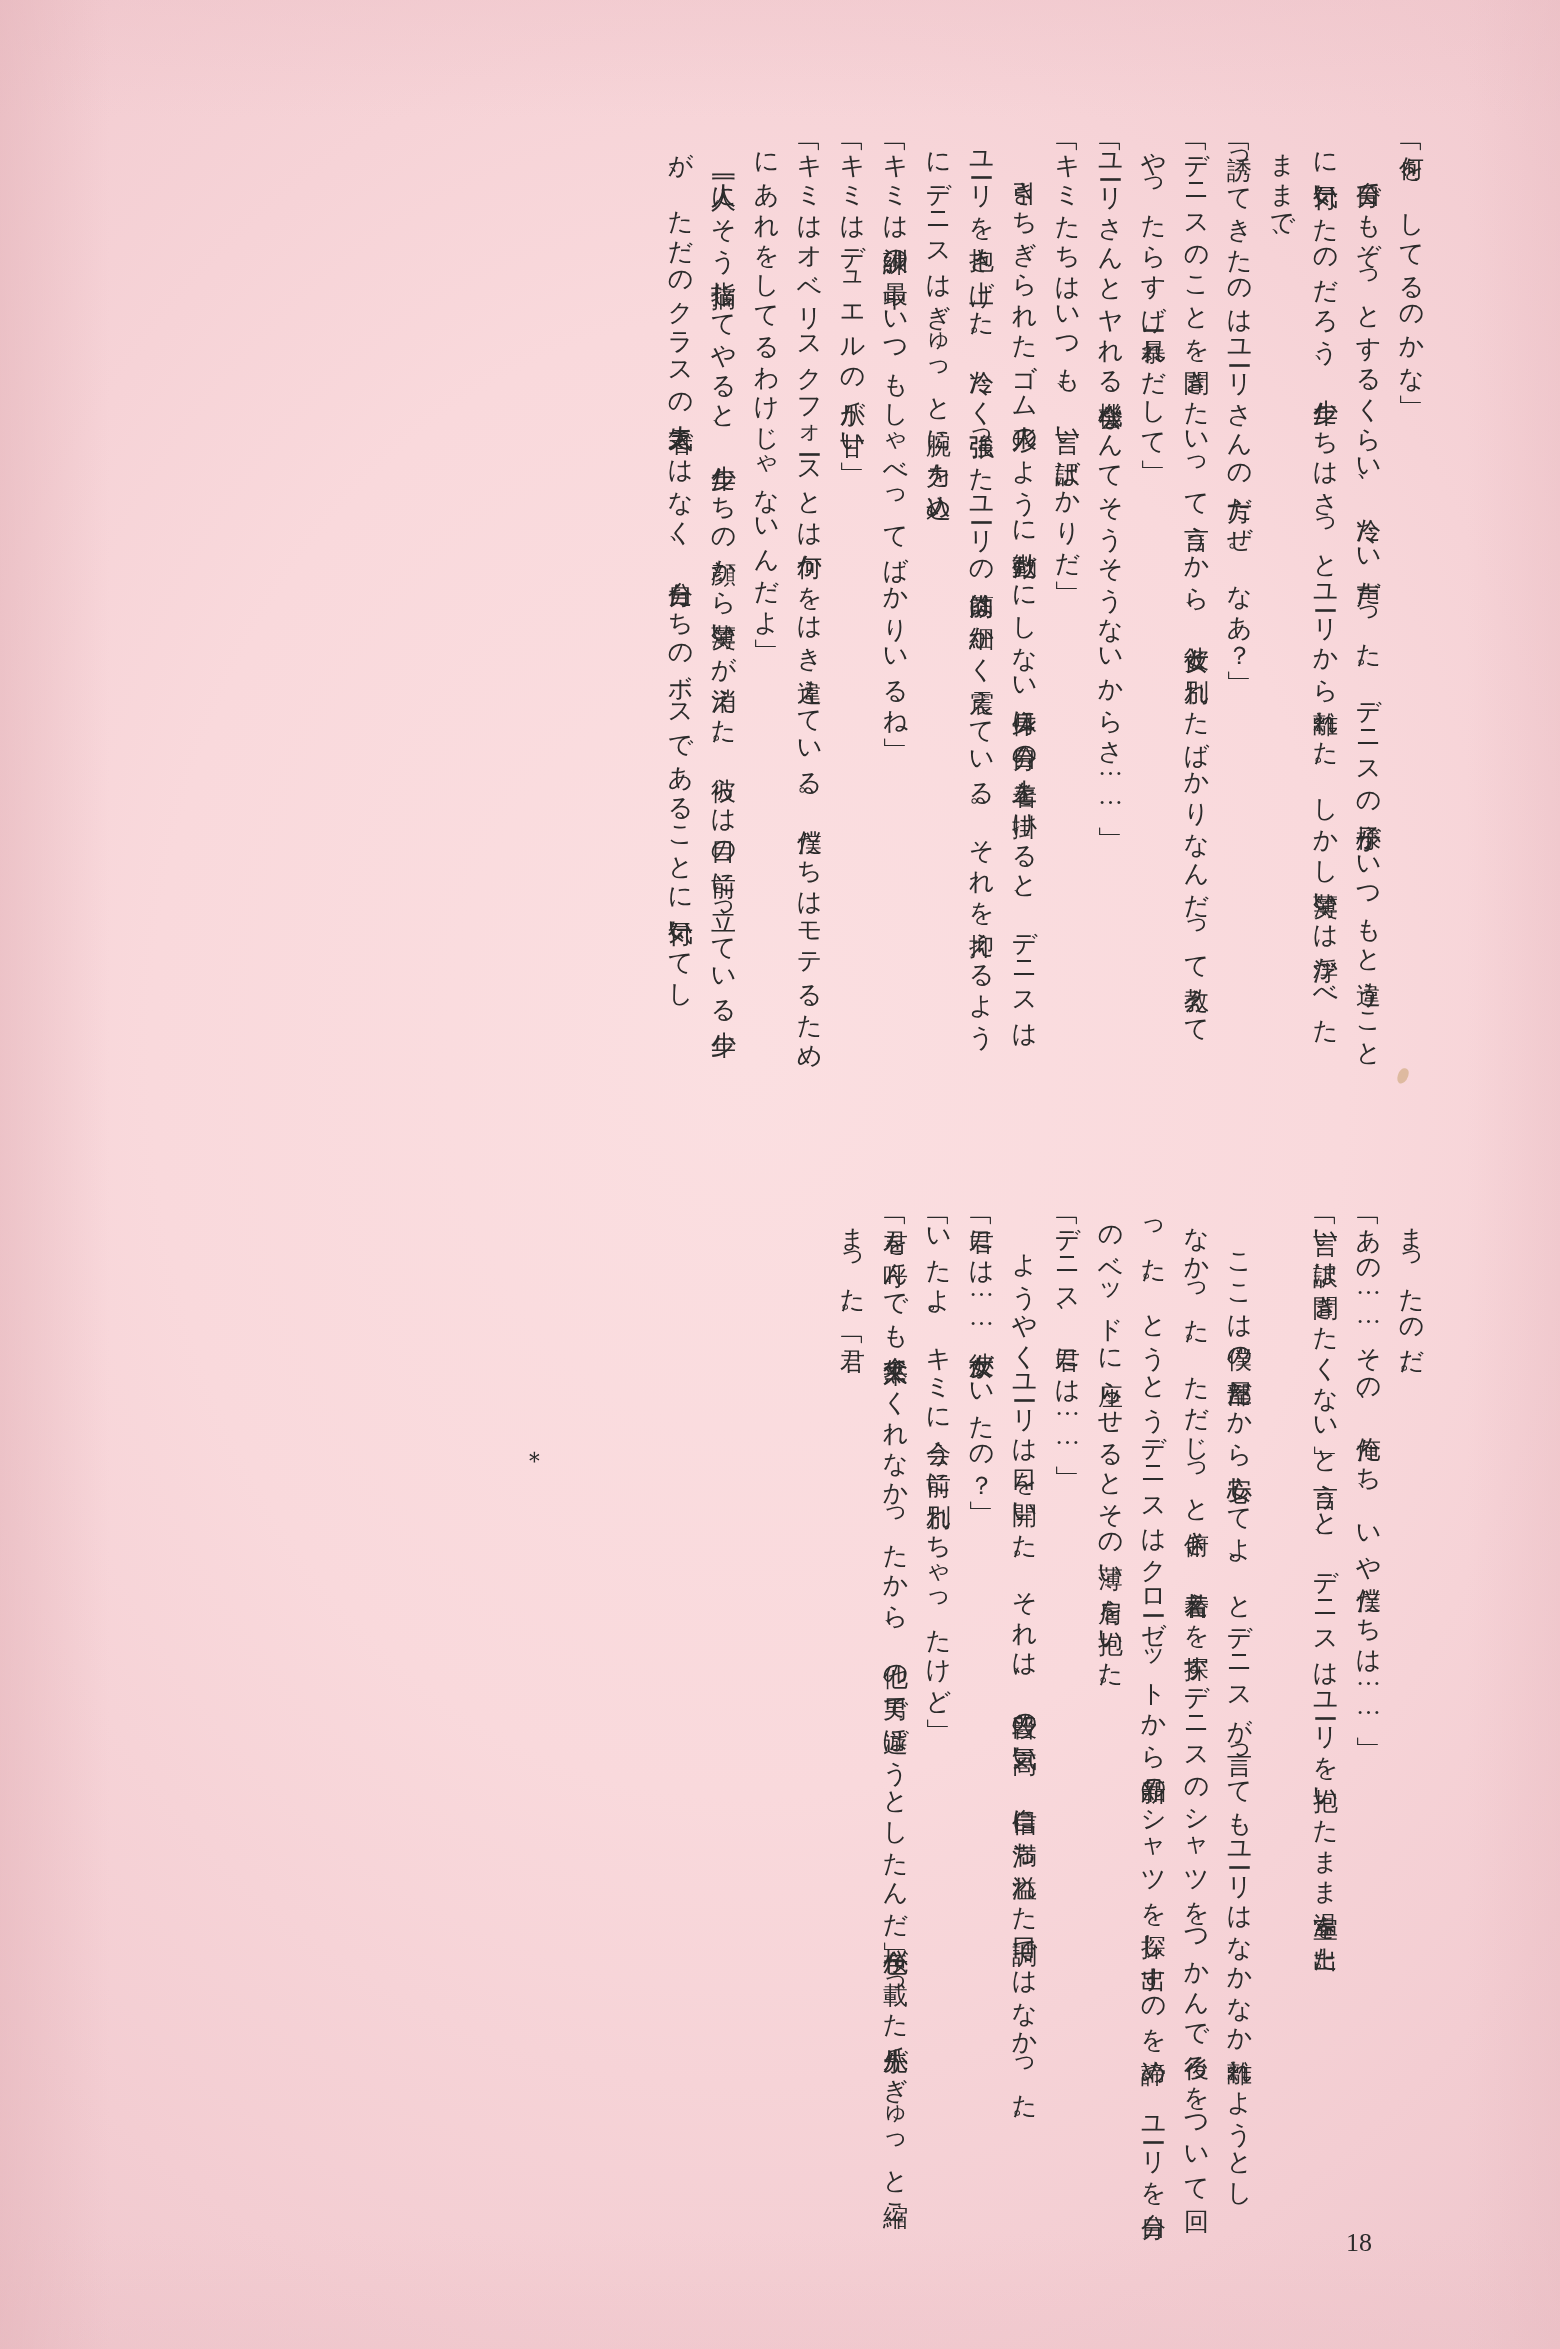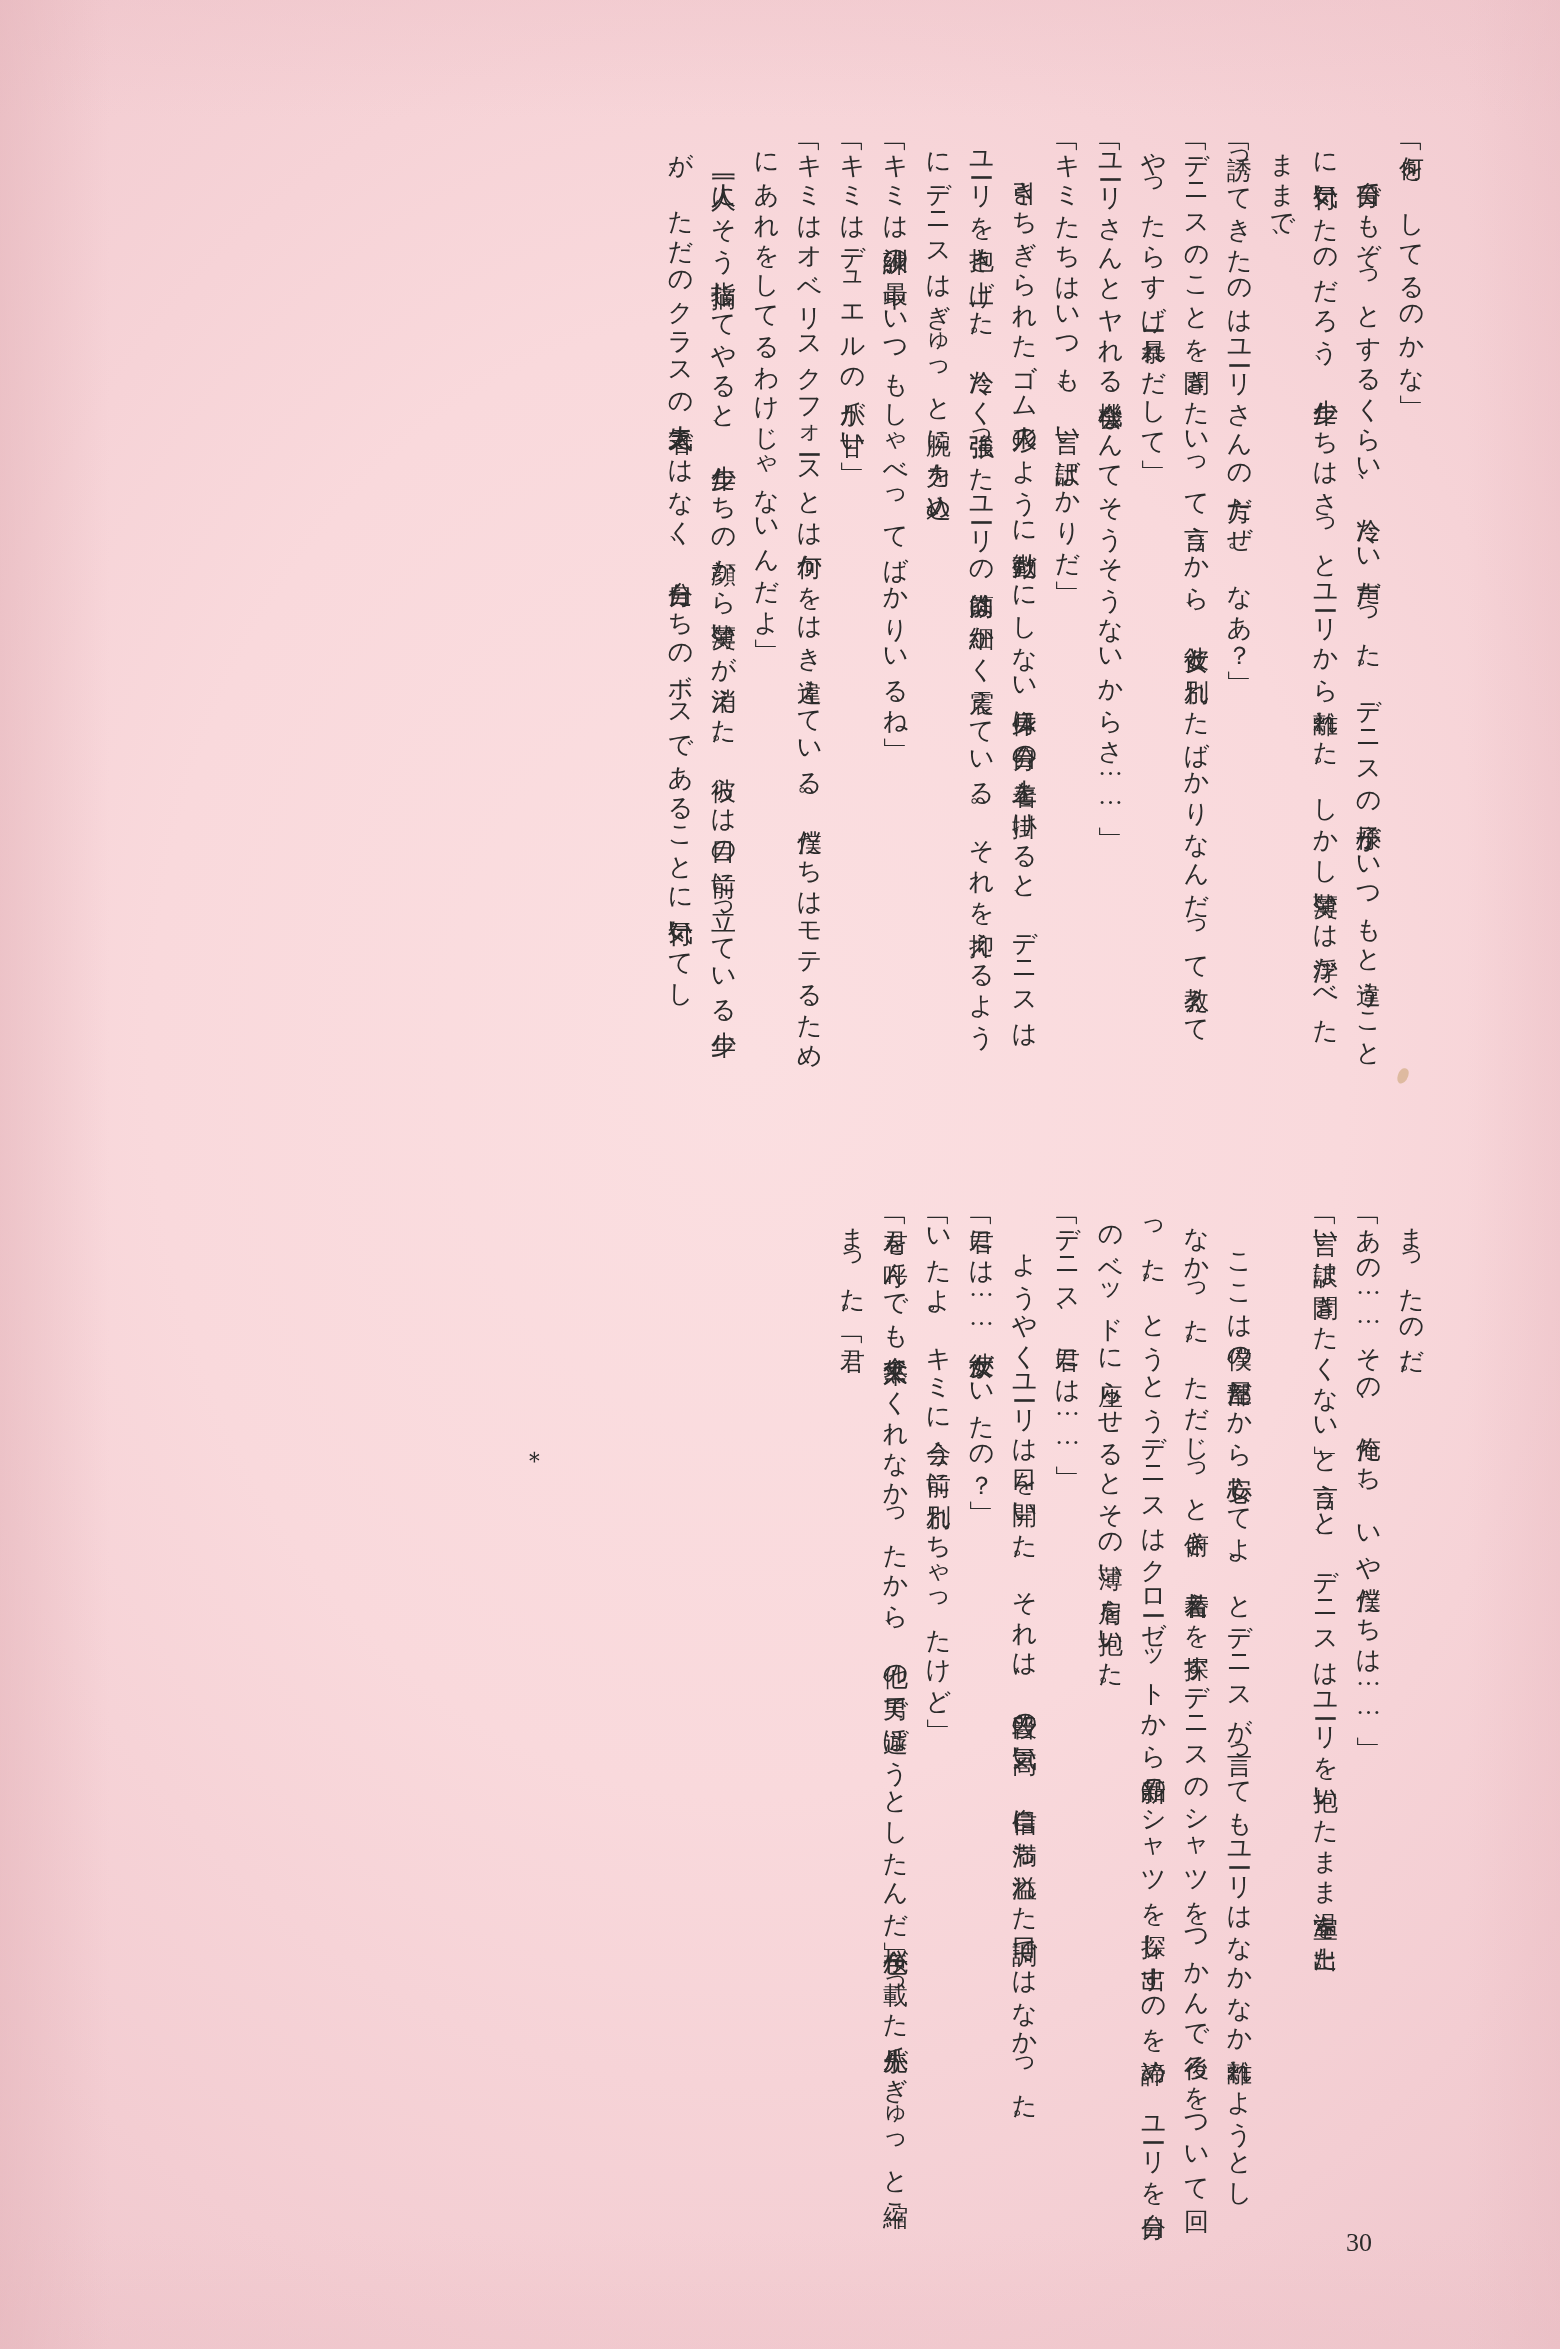--- a/index.html
+++ b/index.html
@@ -113,16 +113,16 @@
 「あの……その、俺たち、いや僕たちは……」
 「言い訳は聞きたくない」と言うと、デニスはユーリを抱いたまま温室を出た。
 
 　ここは僕の部屋だから安心してよ、とデニスが言ってもユーリはなかなか離れようとしなかった。ただじっと俯き、着替えを探すデニスのシャツをつかんで後ろをついて回った。とうとうデニスはクローゼットから新品のシャツを探し出すのを諦め、ユーリを自分のベッドに座らせるとその薄い肩を抱いた。
 「デニス、君には……」
 　ようやくユーリは口を開いた。それは、普段の気高い、自信に満ち溢れた口調ではなかった。
 「君には……彼女がいたの？」
 「いたよ。キミに会う前に別れちゃったけど」
 「君を呼んでも全然来てくれなかったから、他の男で遊ぼうとしたんだ」桜色が載った爪先がぎゅっと縮こまった。「君</div>
 
-  <div class="page-number">30</div>
+  <div class="page-number">18</div>
 
 </div>
 
 
 </body></html>

